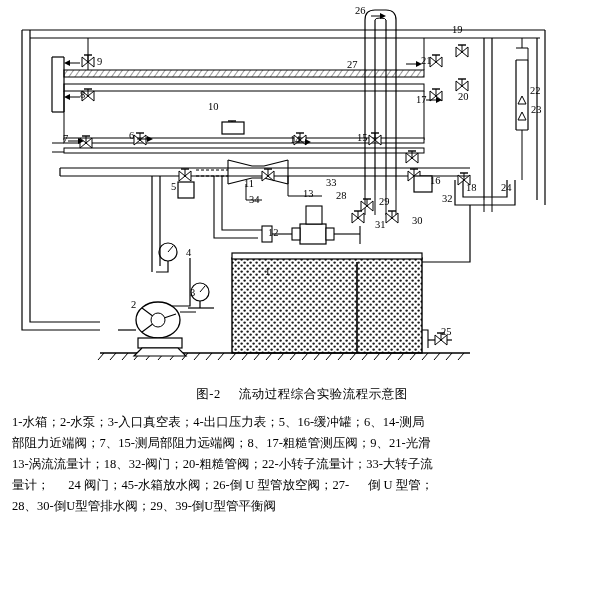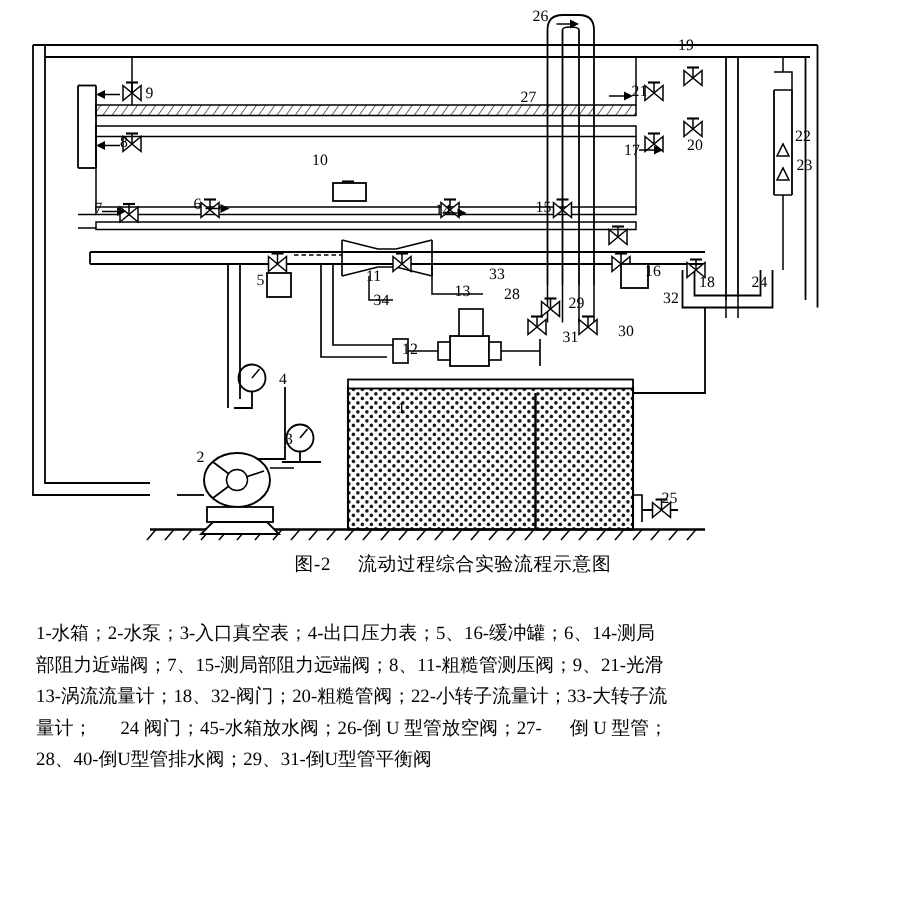--- a/index.html
+++ b/index.html
@@ -9,29 +9,29 @@
     font-family:"Liberation Sans", sans-serif;
     color:#000;
     overflow:hidden;
     position:relative;
   }
   #figure-area{
     position:absolute;left:0;top:0;width:604px;height:380px;
   }
   #figure-area svg{display:block;}
   .fig-caption{
-    position:absolute;top:368px;left:0;width:604px;
+    position:absolute;top:386px;left:0;width:604px;
     text-align:center;
     font-size:12.5px;
     font-family:"Liberation Serif", serif;
     letter-spacing:0.5px;
   }
   .fig-caption .num{margin-right:18px;}
   .legend{
-    position:absolute;top:412px;left:24px;width:580px;
+    position:absolute;top:412px;left:12px;width:580px;
     font-size:12.5px;
     font-family:"Liberation Serif", serif;
     line-height:21px;
     text-align:justify;
   }
   .legend div{white-space:pre-wrap;}
 </style>
 </head>
 <body>
 
@@ -333,17 +333,17 @@
       <text x="249" y="203" font-size="10.5" font-family="&quot;Liberation Serif&quot;, serif" fill="#000">34</text>
     </svg>
 </div>
 
 <div class="fig-caption">
   <span class="num">图-2</span><span>流动过程综合实验流程示意图</span>
 </div>
 
 <div class="legend">
   <div>1-水箱；2-水泵；3-入口真空表；4-出口压力表；5、16-缓冲罐；6、14-测局</div>
-  <div>部阻力近端阀；7、15-测局部阻力远端阀；8、11-粗糙管测压阀；9、21-光滑</div>
+  <div>部阻力近端阀；7、15-测局部阻力远端阀；8、17-粗糙管测压阀；9、21-光滑</div>
   <div>13-涡流流量计；18、32-阀门；20-粗糙管阀；22-小转子流量计；33-大转子流</div>
   <div>量计；      24 阀门；45-水箱放水阀；26-倒 U 型管放空阀；27-      倒 U 型管；</div>
-  <div>28、40-倒U型管排水阀；29、31-倒U型管平衡阀</div>
+  <div>28、30-倒U型管排水阀；29、39-倒U型管平衡阀</div>
 </div>
 
 </body></html>

